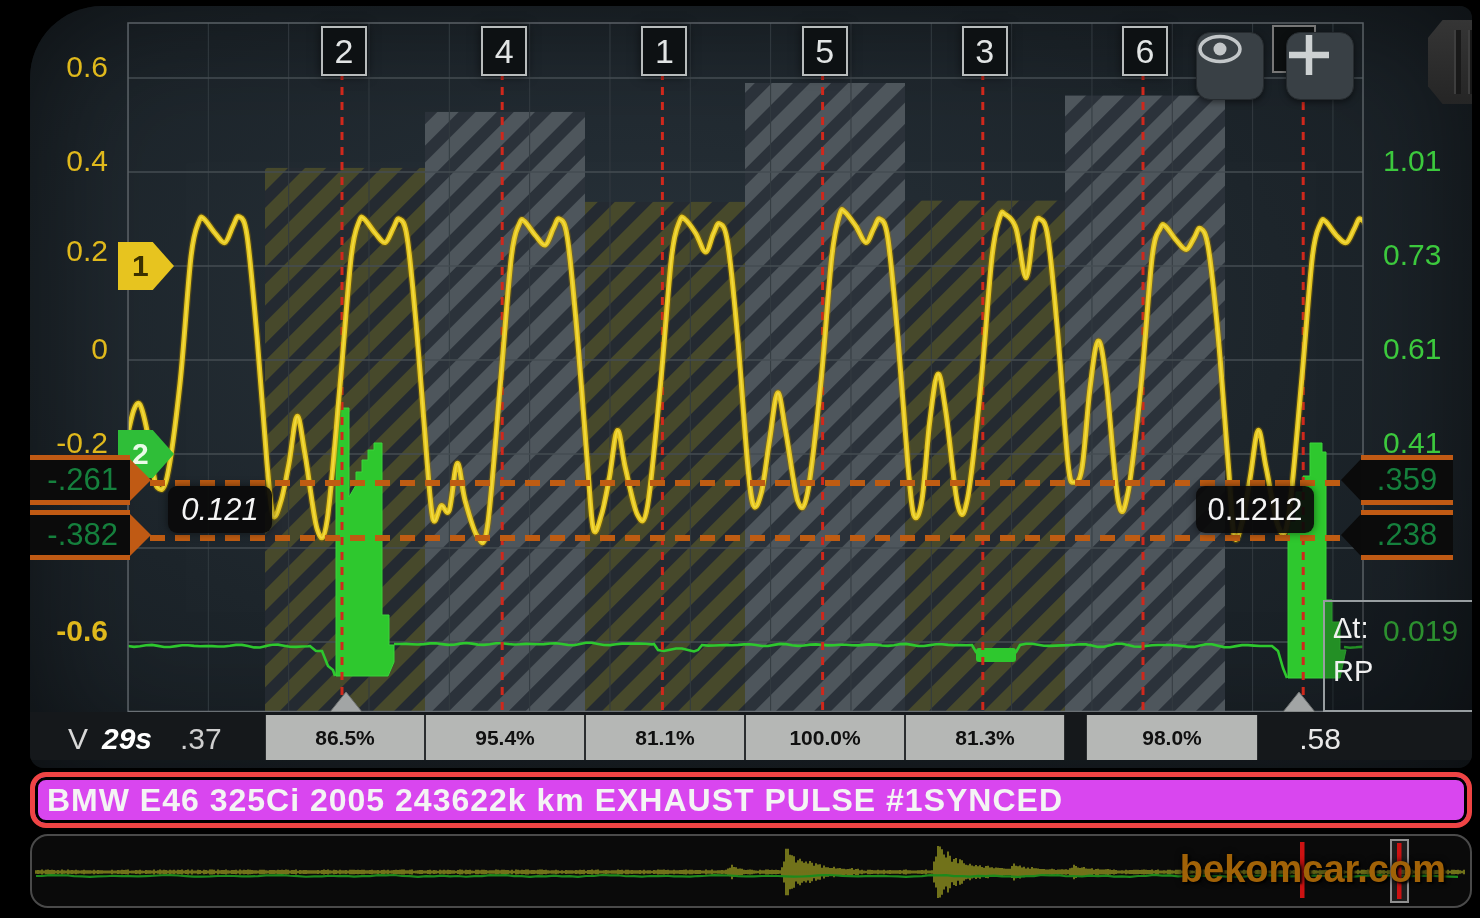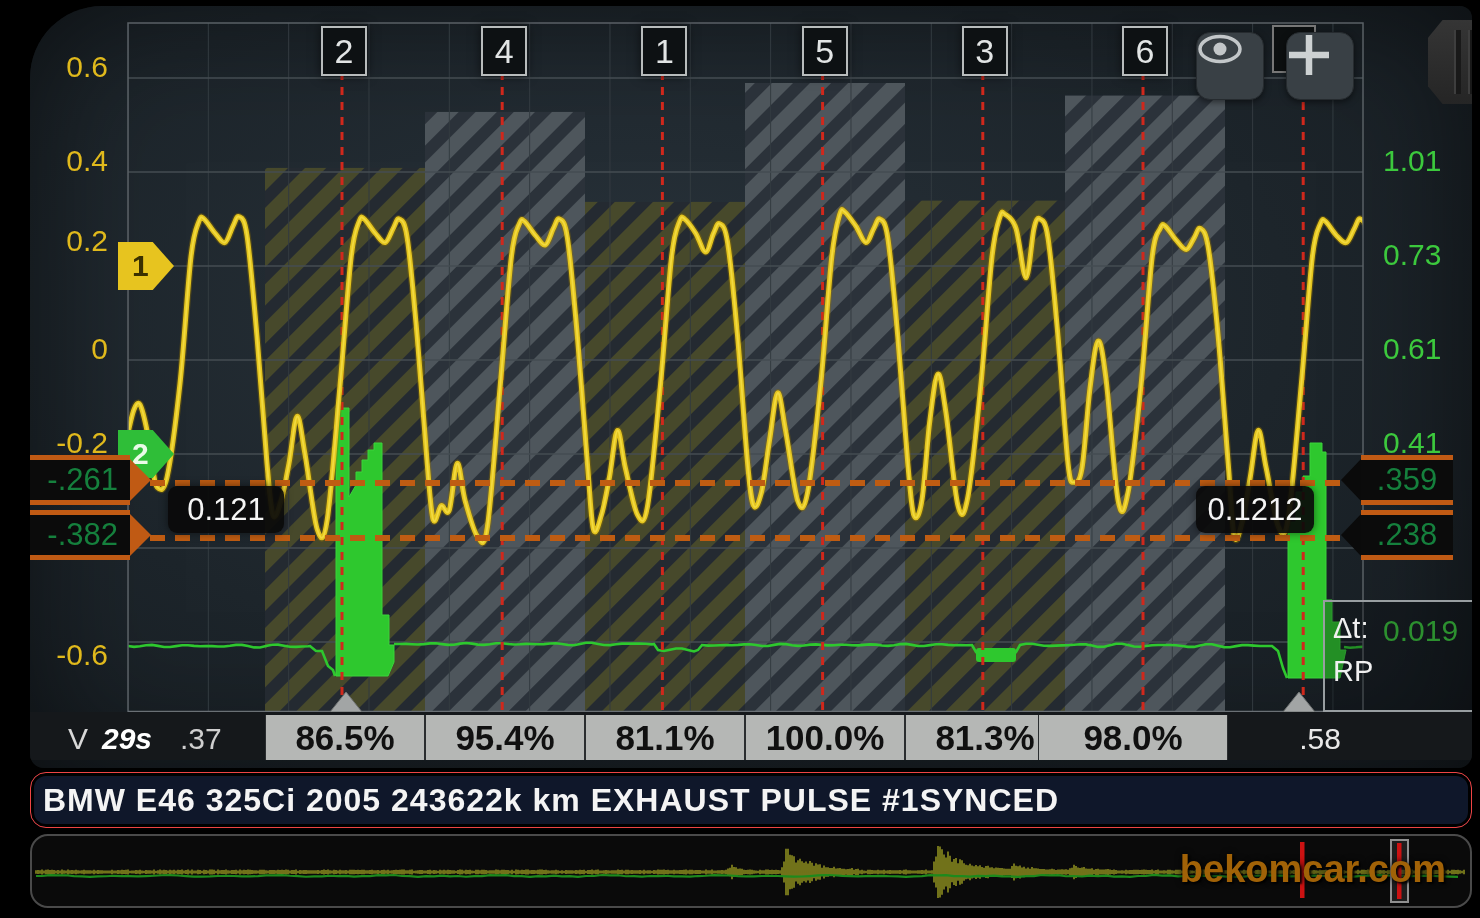--- a/index.html
+++ b/index.html
@@ -49,27 +49,27 @@
     box-shadow:0 2px 6px rgba(0,0,0,.5);}
 
   .corner-tab{position:absolute;left:1398px;top:14px;width:52px;height:84px;
     background:linear-gradient(180deg,#353535,#252525);
     clip-path:polygon(28% 0,100% 0,100% 100%,28% 100%,0 79%,0 21%);}
   .corner-tab .groove{position:absolute;top:10px;bottom:10px;width:5px;background:#191919;
     border-left:2px solid #3e3e3e;}
 
   .pct-row-bg{position:absolute;left:0;top:706px;width:1442px;height:48px;background:#15181b;}
   .pctbox{position:absolute;top:709px;height:45px;background:#b5b7b5;color:#101010;
-    font-size:35px;font-weight:bold;display:flex;align-items:center;justify-content:center;
+    font-size:21px;font-weight:bold;display:flex;align-items:center;justify-content:center;
     border-left:1px solid #2a2d2f;border-right:1px solid #2a2d2f;box-sizing:border-box;}
   .foot-text{position:absolute;top:715px;height:36px;font-size:30px;display:flex;align-items:center;}
 
   
-  .titlebar{position:absolute;left:30px;top:772px;width:1442px;height:56px;background:#0f172a;
-    border:1px solid #ef4444;border-radius:16px;box-sizing:border-box;display:flex;align-items:center;
+  .titlebar{position:absolute;left:30px;top:772px;width:1442px;height:56px;background:#d946ef;
+    border:5px solid #ef4444;border-radius:16px;box-sizing:border-box;display:flex;align-items:center;
     box-shadow:inset 0 0 0 3px #000;}
   .titlebar span{color:#f4f4f4;font-size:32px;font-weight:bold;letter-spacing:1px;padding-left:12px;
     white-space:nowrap;}
 
   
   .overview{position:absolute;left:30px;top:834px;width:1442px;height:74px;background:#0a0a0a;
     border:2px solid #4a4a4a;border-radius:18px;box-sizing:border-box;overflow:hidden;}
   .watermark{position:absolute;right:34px;top:848px;color:#a16207;font-size:38px;font-weight:bold;
     text-shadow:0 0 6px rgba(0,0,0,.9),2px 2px 2px rgba(0,0,0,.8);}
 </style>
@@ -159,45 +159,45 @@
       <path d="M1253,706 L1269,686 L1285,706 Z" fill="#a2a5a5" stroke="#6f7272" stroke-width="1"></path>
     </svg>
 
   <div id="overlays">
       <div class="pct-row-bg"></div>
       <div class="pctbox" style="left: 235px; width: 160px;">86.5%</div>
       <div class="pctbox" style="left: 395px; width: 160px;">95.4%</div>
       <div class="pctbox" style="left: 555px; width: 160px;">81.1%</div>
       <div class="pctbox" style="left: 715px; width: 160px;">100.0%</div>
       <div class="pctbox" style="left: 875px; width: 160px;">81.3%</div>
-      <div class="pctbox" style="left: 1008px; width: 190px;">98.0%</div>
+      <div class="pctbox" style="left: 1056px; width: 172px;">98.0%</div>
       <div class="cylbox" style="left: 291px;">2</div>
       <div class="cylbox" style="left: 451.2px;">4</div>
       <div class="cylbox" style="left: 611.4px;">1</div>
       <div class="cylbox" style="left: 771.6px;">5</div>
       <div class="cylbox" style="left: 931.8px;">3</div>
       <div class="cylbox" style="left: 1092px;">6</div>
       <div class="axis-label yellow" style="top: 46px;">0.6</div>
       <div class="axis-label yellow" style="top: 140px;">0.4</div>
-      <div class="axis-label yellow" style="top: 220px;">0.2</div>
+      <div class="axis-label yellow" style="top: 230px;">0.2</div>
       <div class="axis-label yellow" style="top: 328px;">0</div>
       <div class="axis-label yellow" style="top: 422px;">-0.2</div>
-      <div class="axis-label yellow" style="top: 634px;">-0.6</div>
+      <div class="axis-label yellow" style="top: 610px; font-weight: bold;">-0.6</div>
       <div class="axis-label green" style="top: 140px;">1.01</div>
       <div class="axis-label green" style="top: 234px;">0.73</div>
       <div class="axis-label green" style="top: 328px;">0.61</div>
       <div class="axis-label green" style="top: 422px;">0.41</div>
       <div class="axis-label green" style="top: 610px; text-align: center;">0.019</div>
       <div class="chan-marker" style="top: 236px; background: rgb(231, 196, 31); color: rgb(58, 48, 0);">1</div>
       <div class="chan-marker" style="top: 424px; background: rgb(47, 190, 56); color: rgb(234, 251, 232);">2</div>
       <div class="curbox left" style="top: 449px;">-.261<div class="arrow-r"></div></div>
       <div class="curbox left" style="top: 504px;">-.382<div class="arrow-r"></div></div>
       <div class="curbox right" style="top: 449px;">.359<div class="arrow-l"></div></div>
       <div class="curbox right" style="top: 504px;">.238<div class="arrow-l"></div></div>
-      <div class="deltabox" style="left: 138px; top: 480px; width: 116px;">0.121</div>
+      <div class="deltabox" style="left: 138px; top: 480px; width: 104px; font-style: italic;">0.121</div>
       <div class="deltabox" style="left: 1166px; top: 480px; width: 118px; text-align: right;">0.1212</div>
     </div>
 
   <div class="dt-panel">
     <div>Δt:</div>
     <div>RP</div>
   </div>
 
   <div class="foot-text" style="left:38px;color:#d8d8d8;">V</div>
   <div class="foot-text" style="left:72px;color:#ffffff;font-weight:bold;font-style:italic;">29s</div>

